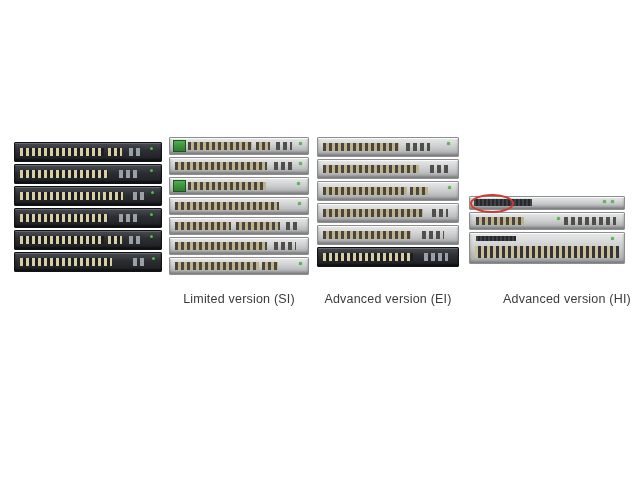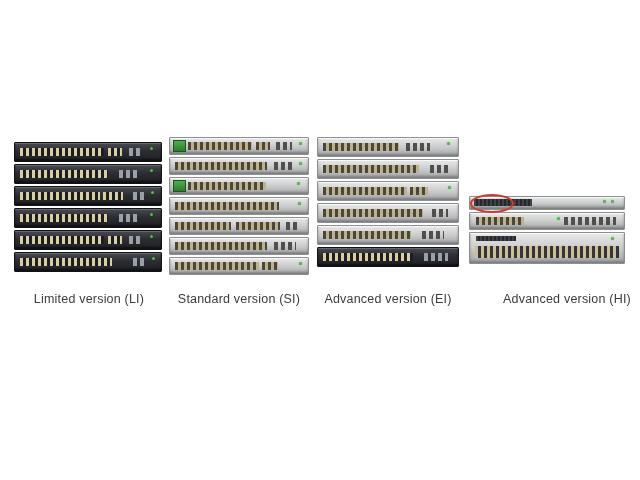--- a/index.html
+++ b/index.html
@@ -173,18 +173,17 @@
       <div class="up" style="right:8px;top:4px;width:52px;"></div>
       <div class="led" style="right:64px;"></div>
     </div>
     <div class="sw light" style="height:30px;">
       <div class="vent" style="left:6px;top:3px;width:40px;height:5px;"></div>
       <div class="led" style="right:10px;top:4px;"></div>
       <div class="band" style="left:5px;right:5px;top:13px;height:12px;"></div>
     </div>
   </div>
 
-  <div class="caption" style="left:14px;width:150px;">Limited version (LI)</div>
-  <div class="caption" style="left:165px;width:148px;">Standard version (SI)</div>
+  <div class="caption" style="left:165px;width:148px;">Limited version (SI)</div>
   <div class="caption" style="left:313px;width:150px;">Advanced version (EI)</div>
   <div class="caption" style="left:485px;width:164px;">Advanced version (HI)</div>
 
 </div>
 
 </body></html>

